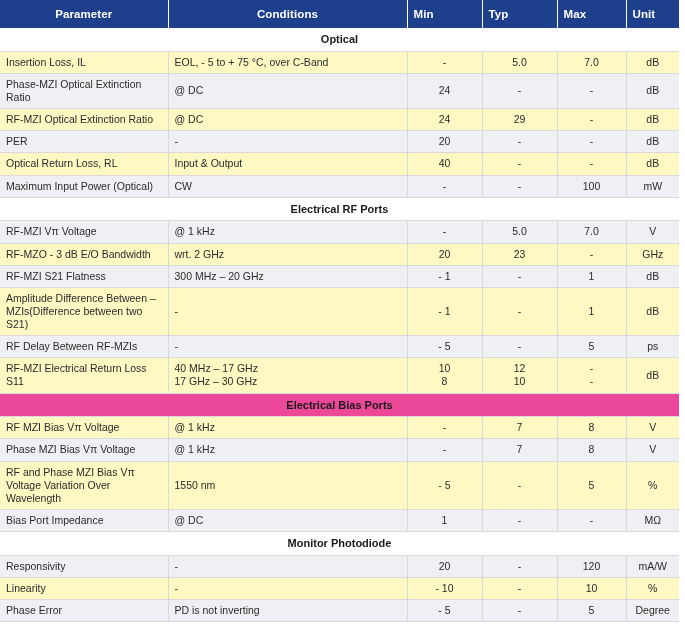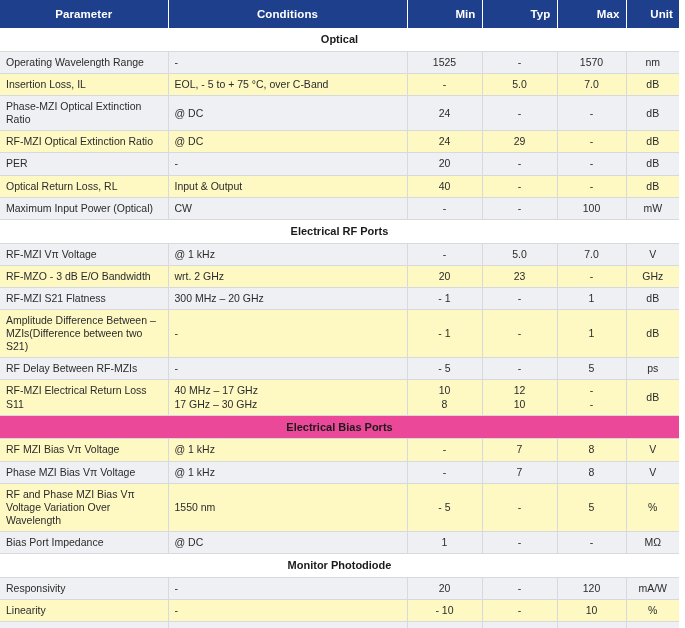--- a/index.html
+++ b/index.html
@@ -34,21 +34,21 @@
     font-size: 11.5px;
     font-weight: bold;
     text-align: center;
     padding: 5px 6px;
     border-right: 1px solid #ffffff;
     letter-spacing: 0.1px;
     height: 18px;
     vertical-align: middle;
   }
   thead th.num {
-    text-align: right;
+    text-align: left;
   }
   thead th:last-child { border-right: none; }
 
   tbody td {
     font-size: 10.5px;
     padding: 4px 6px;
     border-bottom: 1px solid #d7d9dc;
     border-right: 1px solid #d7d9dc;
     vertical-align: middle;
     line-height: 1.25;
@@ -90,28 +90,20 @@
       <th class="num">Min</th>
       <th class="num">Typ</th>
       <th class="num">Max</th>
       <th class="num">Unit</th>
     </tr>
   </thead>
   <tbody id="table-body">
       <tr class="section">
         <td colspan="6">Optical</td>
       </tr>
-      <tr class="alt">
-        <td>Operating Wavelength Range</td>
-        <td>-</td>
-        <td class="num">1525</td>
-        <td class="num">-</td>
-        <td class="num">1570</td>
-        <td class="num">nm</td>
-      </tr>
       <tr class="plain">
         <td>Insertion Loss, IL</td>
         <td>EOL, - 5 to + 75 °C, over C-Band</td>
         <td class="num">-</td>
         <td class="num">5.0</td>
         <td class="num">7.0</td>
         <td class="num">dB</td>
       </tr>
       <tr class="alt">
         <td>Phase-MZI Optical Extinction Ratio</td>

